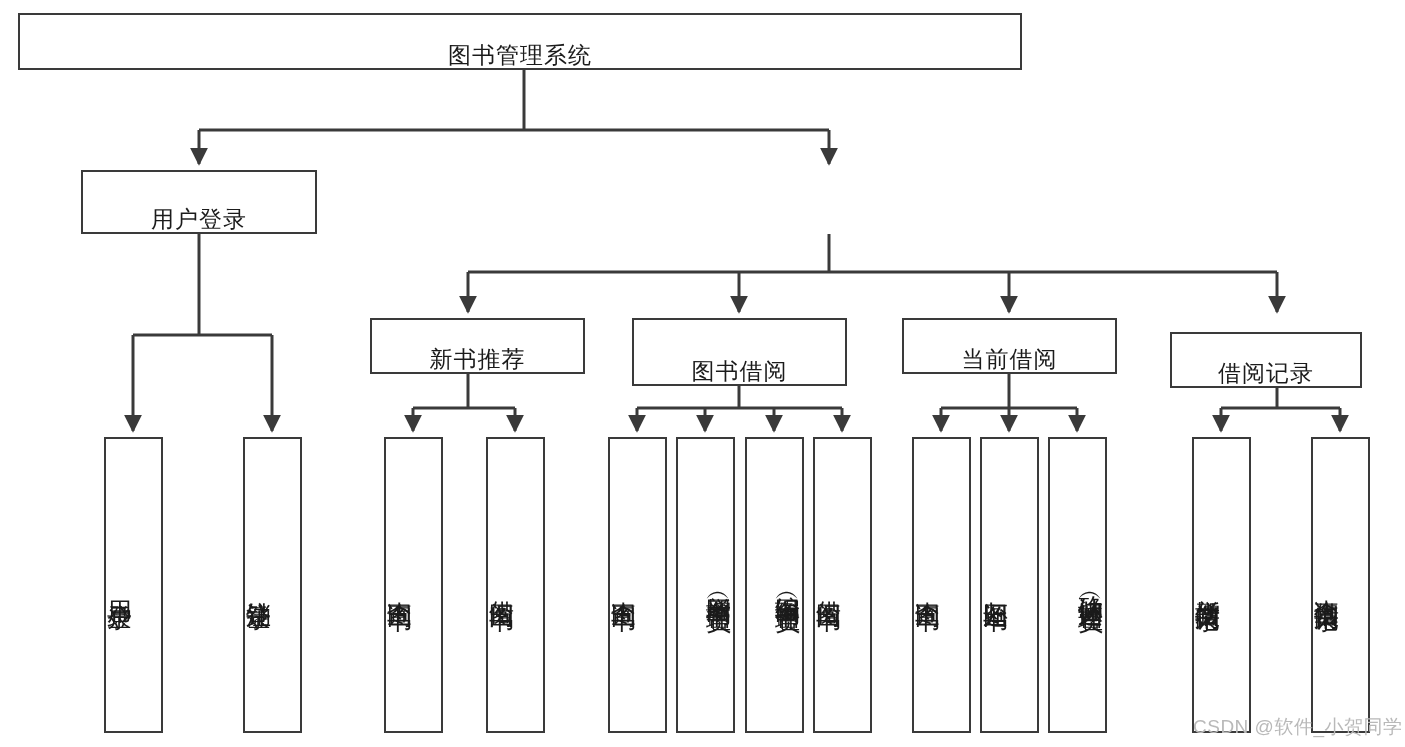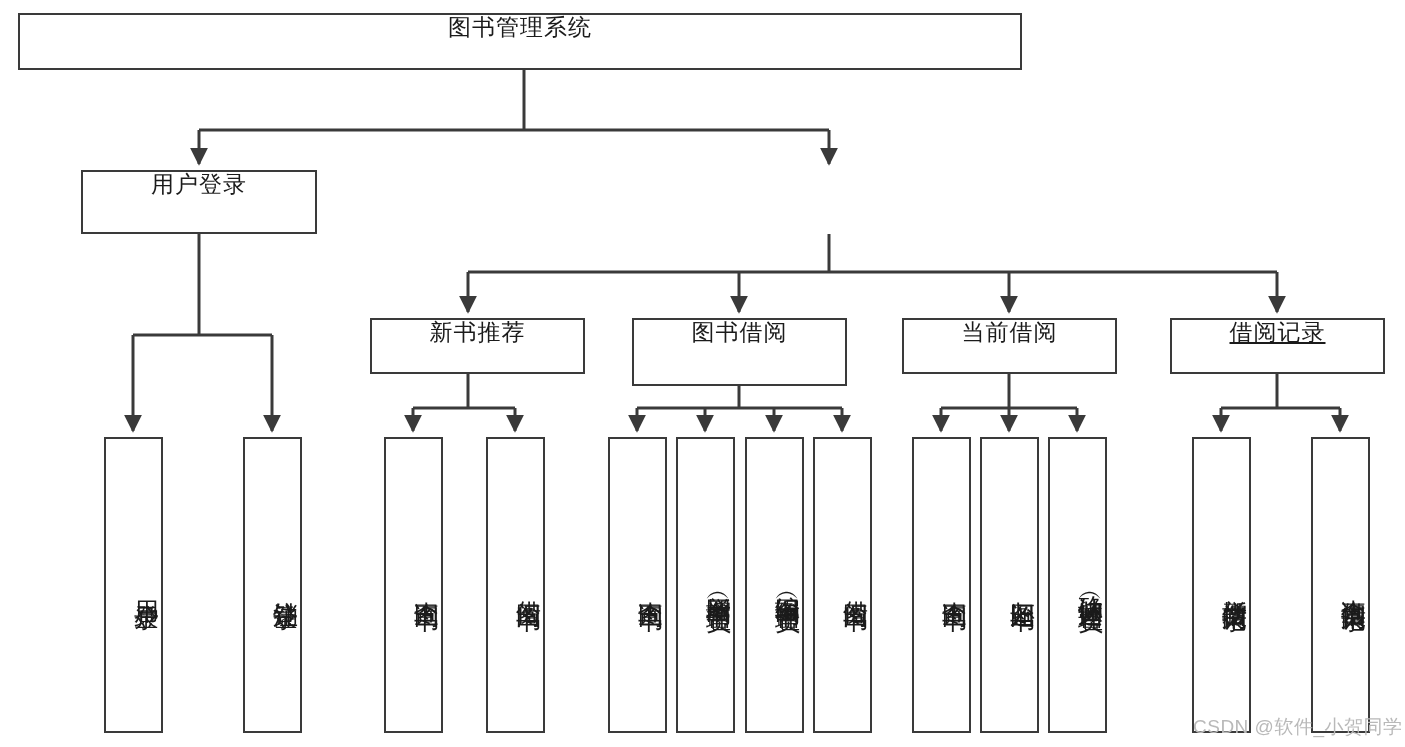--- a/index.html
+++ b/index.html
@@ -26,21 +26,21 @@
     width: 1405px;
     height: 747px;
     pointer-events: none;
   }
   .node {
     position: absolute;
     box-sizing: border-box;
     background: #ffffff;
     border: 2px solid #3a3a3a;
     display: flex;
-    align-items: flex-start;
+    align-items: flex-end;
     justify-content: center;
     color: #1b1b1b;
   }
   .node.horiz {
     font-size: 23px;
     letter-spacing: 1px;
     line-height: 1.1;
   }
   .node.vert {
     writing-mode: vertical-rl;
@@ -131,21 +131,21 @@
 
   <div class="node horiz" style="left:370px; top:318px; width:215px; height:56px;">
     <span class="label">新书推荐</span>
   </div>
   <div class="node horiz" style="left:632px; top:318px; width:215px; height:68px;">
     <span class="label">图书借阅</span>
   </div>
   <div class="node horiz" style="left:902px; top:318px; width:215px; height:56px;">
     <span class="label">当前借阅</span>
   </div>
-  <div class="node horiz" style="left:1170px; top:318px; width:215px; height:56px;text-decoration:underline;">
+  <div class="node horiz" style="left:1170px; top:332px; width:192px; height:56px;">
     <span class="label">借阅记录</span>
   </div>
 
   <div class="node vert" style="left:104px; top:437px; width:59px; height:296px;">
     <span class="label">用户登录</span>
   </div>
   <div class="node vert" style="left:243px; top:437px; width:59px; height:296px;">
     <span class="label">注销登录</span>
   </div>
 

